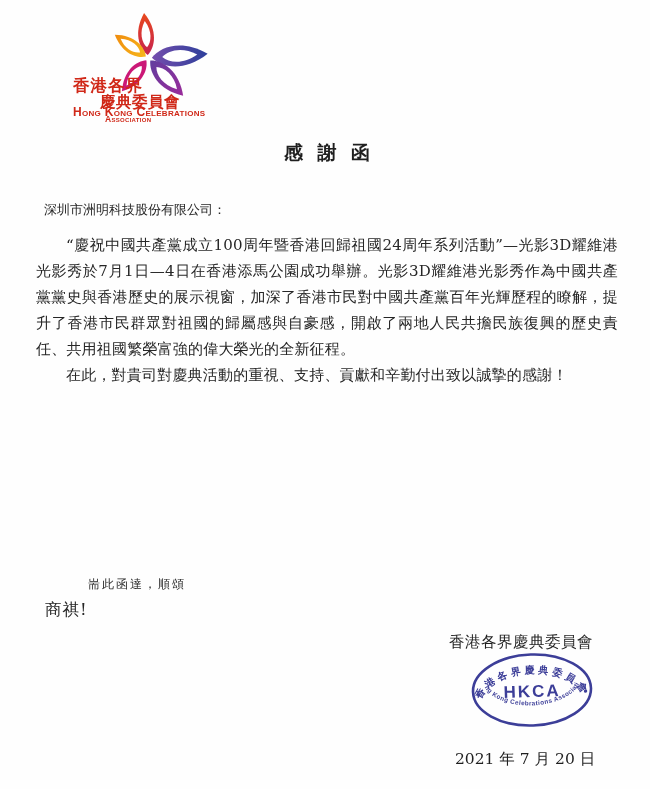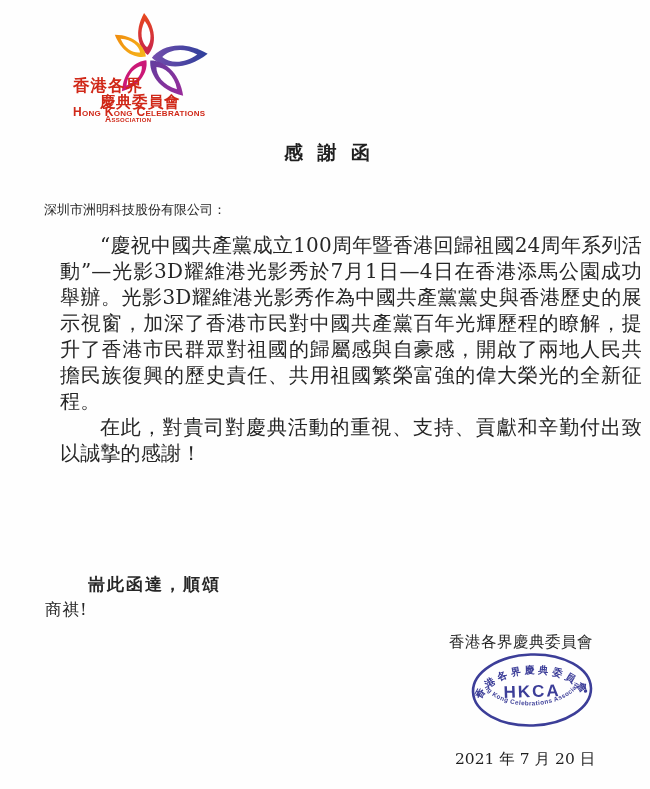--- a/index.html
+++ b/index.html
@@ -14,24 +14,24 @@
   .logo-cn2{position:absolute;left:100px;top:92px;font-family:"Liberation Sans",sans-serif;
     font-weight:bold;font-size:15.5px;letter-spacing:0.5px;color:#d02818;text-align:center;}
   .logo-en1{position:absolute;left:73px;top:105px;font-family:"Liberation Sans",sans-serif;
     font-weight:bold;font-size:12px;letter-spacing:0.3px;color:#d02818;font-variant:small-caps;}
   .logo-en2{position:absolute;left:105px;top:114px;font-family:Liberation Sans, sans-serif;
     font-weight:bold;font-size:8.5px;letter-spacing:0.3px;color:#d02818;font-variant:small-caps;}
   
   .title{position:absolute;left:0;right:0;top:140px;text-align:center;padding-left:8px;
     font-size:19px;font-weight:bold;letter-spacing:4px;color:#1f1f1f;}
   .addressee{position:absolute;left:44px;top:182px;font-size:13px;line-height:26px;margin-top:15px;}
-  .body-text{position:absolute;left:36px;top:232px;width:582px;font-size:20px;
-    line-height:26px;text-align:justify;letter-spacing:0.2px;margin-left:24px;}
+  .body-text{position:absolute;left:36px;top:232px;width:582px;font-size:15px;
+    line-height:26px;text-align:justify;letter-spacing:0.2px;}
   .body-text p{margin:0;text-indent:2em;}
-  .closing1{position:absolute;left:88px;top:571px;font-size:17px;line-height:26px;letter-spacing:2px;font-weight:bold;}
+  .closing1{position:absolute;left:88px;top:571px;font-size:12px;line-height:26px;letter-spacing:2px;}
   .closing2{position:absolute;left:45px;top:597px;font-size:16.5px;line-height:26px;letter-spacing:1px;}
   .signature{position:absolute;left:449px;top:630px;font-size:15.5px;line-height:24px;letter-spacing:0.5px;color:#1f1f1f;}
   .stamp{position:absolute;left:468px;top:650px;width:128px;height:80px;transform:rotate(-2deg);opacity:0.92;}
   .date{position:absolute;left:455px;top:747px;font-size:15.5px;line-height:24px;color:#1f1f1f;text-align:right;}
 </style>
 </head>
 <body>
 
 <div class="page">
 

